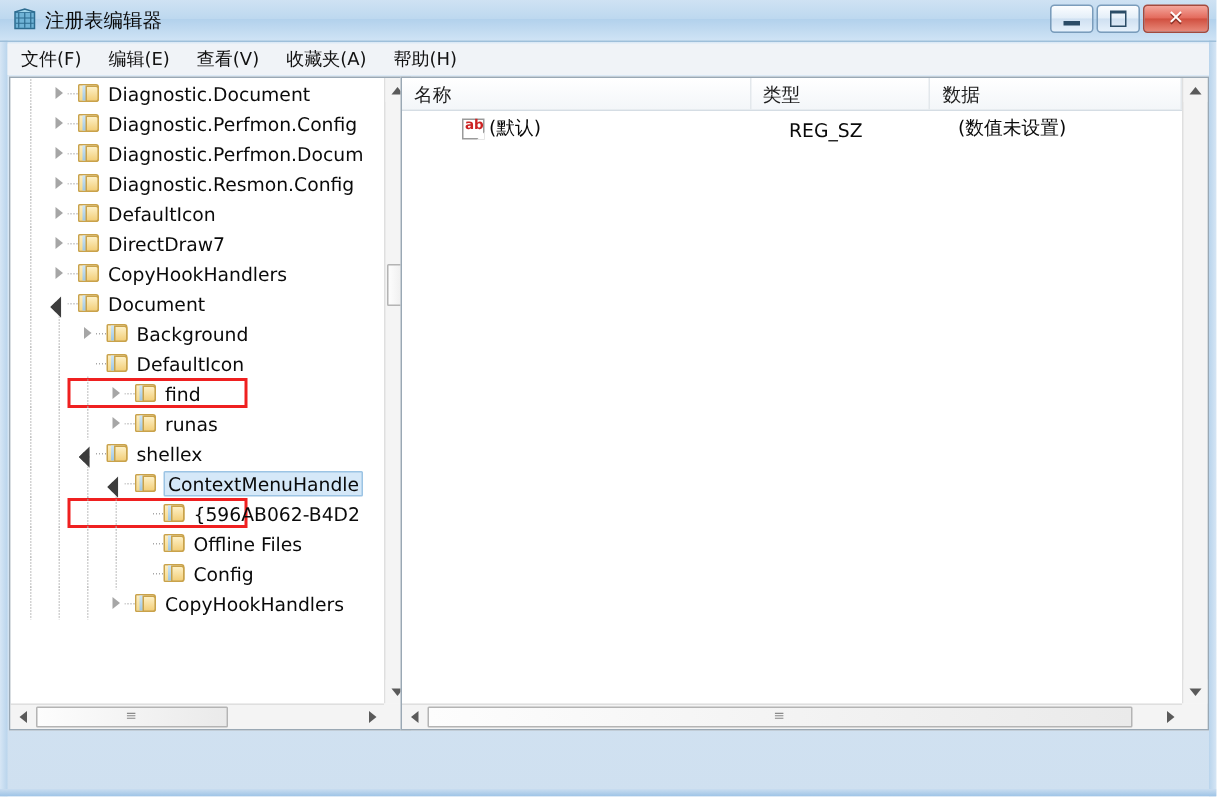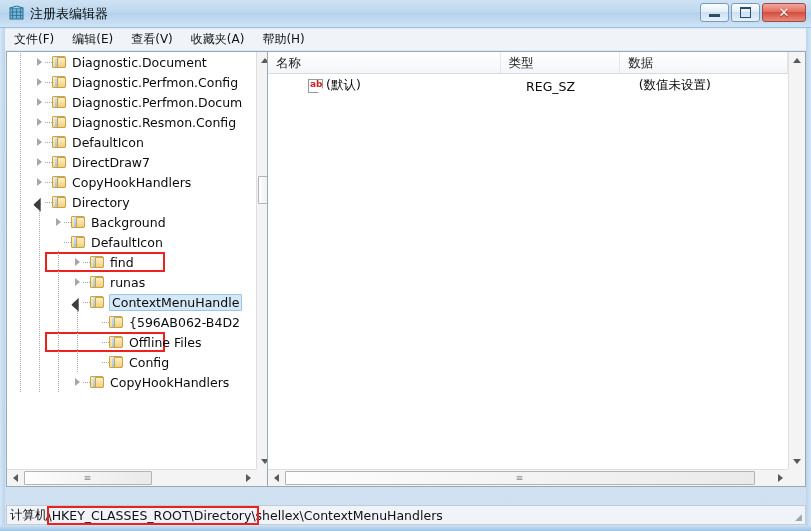--- a/index.html
+++ b/index.html
@@ -408,21 +408,21 @@
             <span class="vline" style="left: 13px;"></span>
           </div>
           <span style="flex: 0 0 27px;"></span>
           <span class="expander expanded"></span>
           <span class="hline"></span>
           <span class="folder">
             <span class="back"></span>
             <span class="spine"></span>
             <span class="front"></span>
           </span>
-          <span class="lbl">Directory</span>
+          <span class="lbl">Document</span>
         </div>
         <div class="tree-row">
           <div class="guides">
             <span class="vline" style="left: 13px;"></span>
             <span class="vline" style="left: 32px;"></span>
           </div>
           <span style="flex: 0 0 46px;"></span>
           <span class="expander collapsed"></span>
           <span class="hline"></span>
           <span class="folder">
@@ -472,20 +472,35 @@
           </div>
           <span style="flex: 0 0 65px;"></span>
           <span class="expander collapsed"></span>
           <span class="hline"></span>
           <span class="folder">
             <span class="back"></span>
             <span class="spine"></span>
             <span class="front"></span>
           </span>
           <span class="lbl">runas</span>
+        </div>
+        <div class="tree-row">
+          <div class="guides">
+            <span class="vline" style="left: 13px;"></span>
+            <span class="vline" style="left: 32px;"></span>
+          </div>
+          <span style="flex: 0 0 46px;"></span>
+          <span class="expander expanded"></span>
+          <span class="hline"></span>
+          <span class="folder">
+            <span class="back"></span>
+            <span class="spine"></span>
+            <span class="front"></span>
+          </span>
+          <span class="lbl">shellex</span>
         </div>
         <div class="hl-box" style="left: 38px; top: 280px; width: 120px; height: 20px; border-color: rgb(239, 32, 32);"></div>
         <div class="tree-row selected">
           <div class="guides">
             <span class="vline" style="left: 13px;"></span>
             <span class="vline" style="left: 32px;"></span>
             <span class="vline" style="left: 51px;"></span>
           </div>
           <span style="flex: 0 0 65px;"></span>
           <span class="expander expanded"></span>
@@ -625,21 +640,14 @@
       <div class="sb-thumb" style="left:17px;top:1px;height:14px;width:470px;">
         <span class="grip">≡</span>
       </div>
       <div class="sb-btn" style="right:0;top:0;">
           <span class="arr right"></span>
         </div>
     </div>
     <div class="corner"></div>
   </div>
 
-  <div class="statusbar" style="position: absolute;">
-    <span class="status-text">计算机</span>
-      <span id="status-hl">\HKEY_CLASSES_ROOT\Directory\</span>
-      <span>shellex\ContextMenuHandlers</span>
-    <span class="grip-dots">◢</span>
-  <div class="hl-box" style="position: absolute; left: 39.5px; top: 0px; width: 212.109px; height: 19px; border-color: rgb(239, 32, 32);"></div>
-    </div>
 
 </div>
 
 </body></html>

